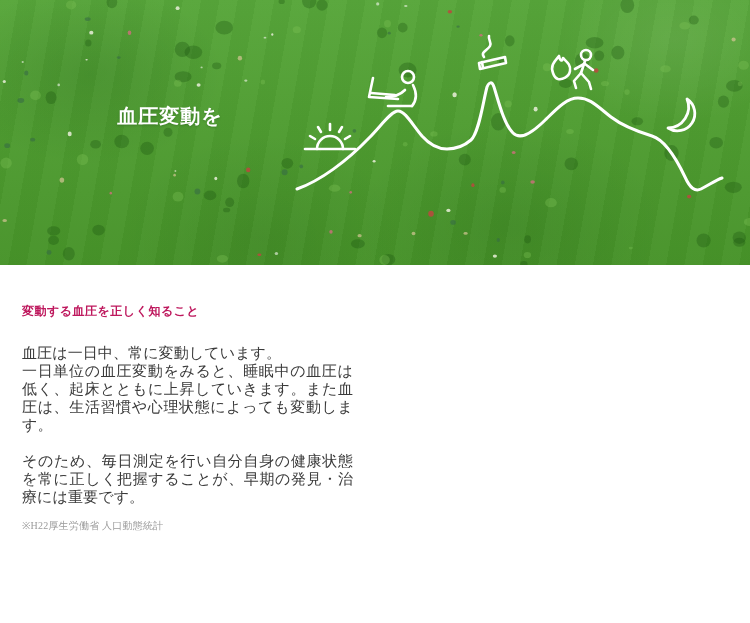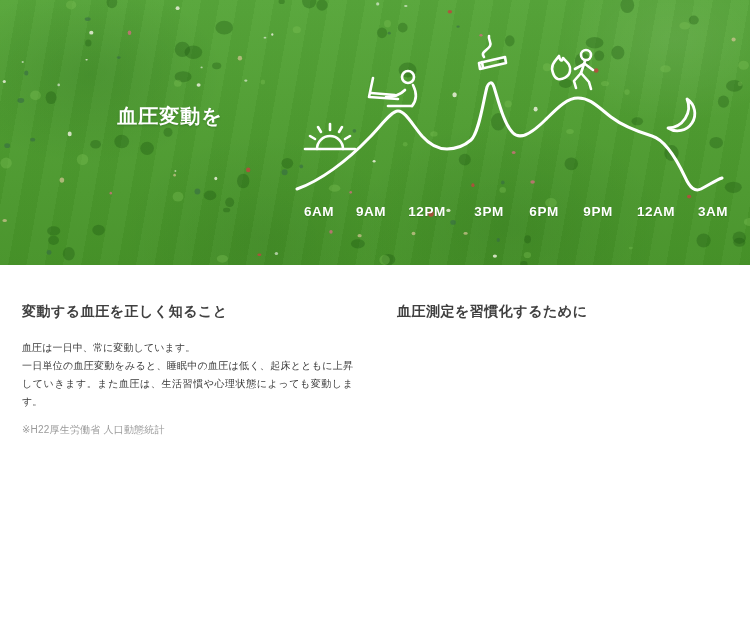--- a/index.html
+++ b/index.html
@@ -1,17 +1,17 @@
 <!DOCTYPE html>
 <html><head>
 <meta charset="utf-8">
 <style>
   * { margin:0; padding:0; box-sizing:border-box; }
   html,body { width:750px; background:#fff; font-family:"Liberation Sans","DejaVu Sans",sans-serif; }
-  .page { width:750px; height:623px; position:relative; overflow:hidden; background:#fff; }
+  .page { width:750px; height:623px; position:relative; overflow:hidden; background:#fff;font-family:Liberation Serif, serif; }
 
   
   .hero {
     position:relative; width:750px; height:265px; overflow:hidden;
     background:
       repeating-linear-gradient(100deg, rgba(255,255,255,0.025) 0 18px, rgba(0,0,0,0.025) 18px 36px),
       radial-gradient(190px 130px at 12% 28%, rgba(0,45,0,0.12), transparent 70%),
       radial-gradient(220px 150px at 68% 85%, rgba(0,45,0,0.10), transparent 70%),
       radial-gradient(170px 120px at 90% 15%, rgba(255,255,255,0.07), transparent 70%),
       radial-gradient(200px 150px at 35% 90%, rgba(0,35,0,0.08), transparent 70%),
@@ -33,25 +33,25 @@
   }
   .chart-svg { z-index:2; }
   .specks-svg { z-index:1; }
 
   
   .content {
     display:flex; padding:38px 22px 0 22px; gap:44px; background:#fff;
   }
   .col { width:331px; }
   .col h2 {
-    font-size:14px; font-weight:bold; color:#404040;
-    letter-spacing:0.5px; margin-bottom:18px;
+    font-size:12px; font-weight:bold; color:#be185d;
+    letter-spacing:0.5px; margin-bottom:24px;
   }
   .col p {
-    font-size:10px; line-height:18px; color:#3a3a3a;
+    font-size:15px; line-height:18px; color:#3a3a3a;
     letter-spacing:0.1px; white-space:pre-line; margin-bottom:18px;
     text-align:justify;
   }
   .footnote { font-size:10px; color:#9a9a9a; letter-spacing:0.2px; margin-top:-6px; }
 </style>
 </head>
 <body>
 
 <div class="page">
 
@@ -260,36 +260,26 @@
         <path d="M585,64 L593,70"></path>
         <path d="M581,73 L589,82 L591,89"></path>
         <path d="M581,73 L574,81 L576,88"></path>
       </g>
 
       <g stroke-width="2.8">
         <path d="M687,99 A17,17 0 1 1 668,128 A21,21 0 0 0 687,99 Z"></path>
       </g>
     </svg>
 
-    <div class="time-labels">
-      <span class="time-label" style="left:319px">6AM</span>
-      <span class="time-label" style="left:371px">9AM</span>
-      <span class="time-label" style="left:427px">12PM</span>
-      <span class="time-label" style="left:489px">3PM</span>
-      <span class="time-label" style="left:544px">6PM</span>
-      <span class="time-label" style="left:598px">9PM</span>
-      <span class="time-label" style="left:656px">12AM</span>
-      <span class="time-label" style="left:713px">3AM</span>
-    </div>
   </div>
 
   <div class="content">
     <div class="col">
       <h2>変動する血圧を正しく知ること</h2>
       <p>血圧は一日中、常に変動しています。
 一日単位の血圧変動をみると、睡眠中の血圧は低く、起床とともに上昇していきます。また血圧は、生活習慣や心理状態によっても変動します。</p>
+      <p>そのため、毎日測定を行い自分自身の健康状態を常に正しく把握することが、早期の発見・治療には重要です。</p>
       <div class="footnote">※H22厚生労働省 人口動態統計</div>
     </div>
     <div class="col">
-      <h2>血圧測定を習慣化するために</h2>
     </div>
   </div>
 </div>
 
 </body></html>

